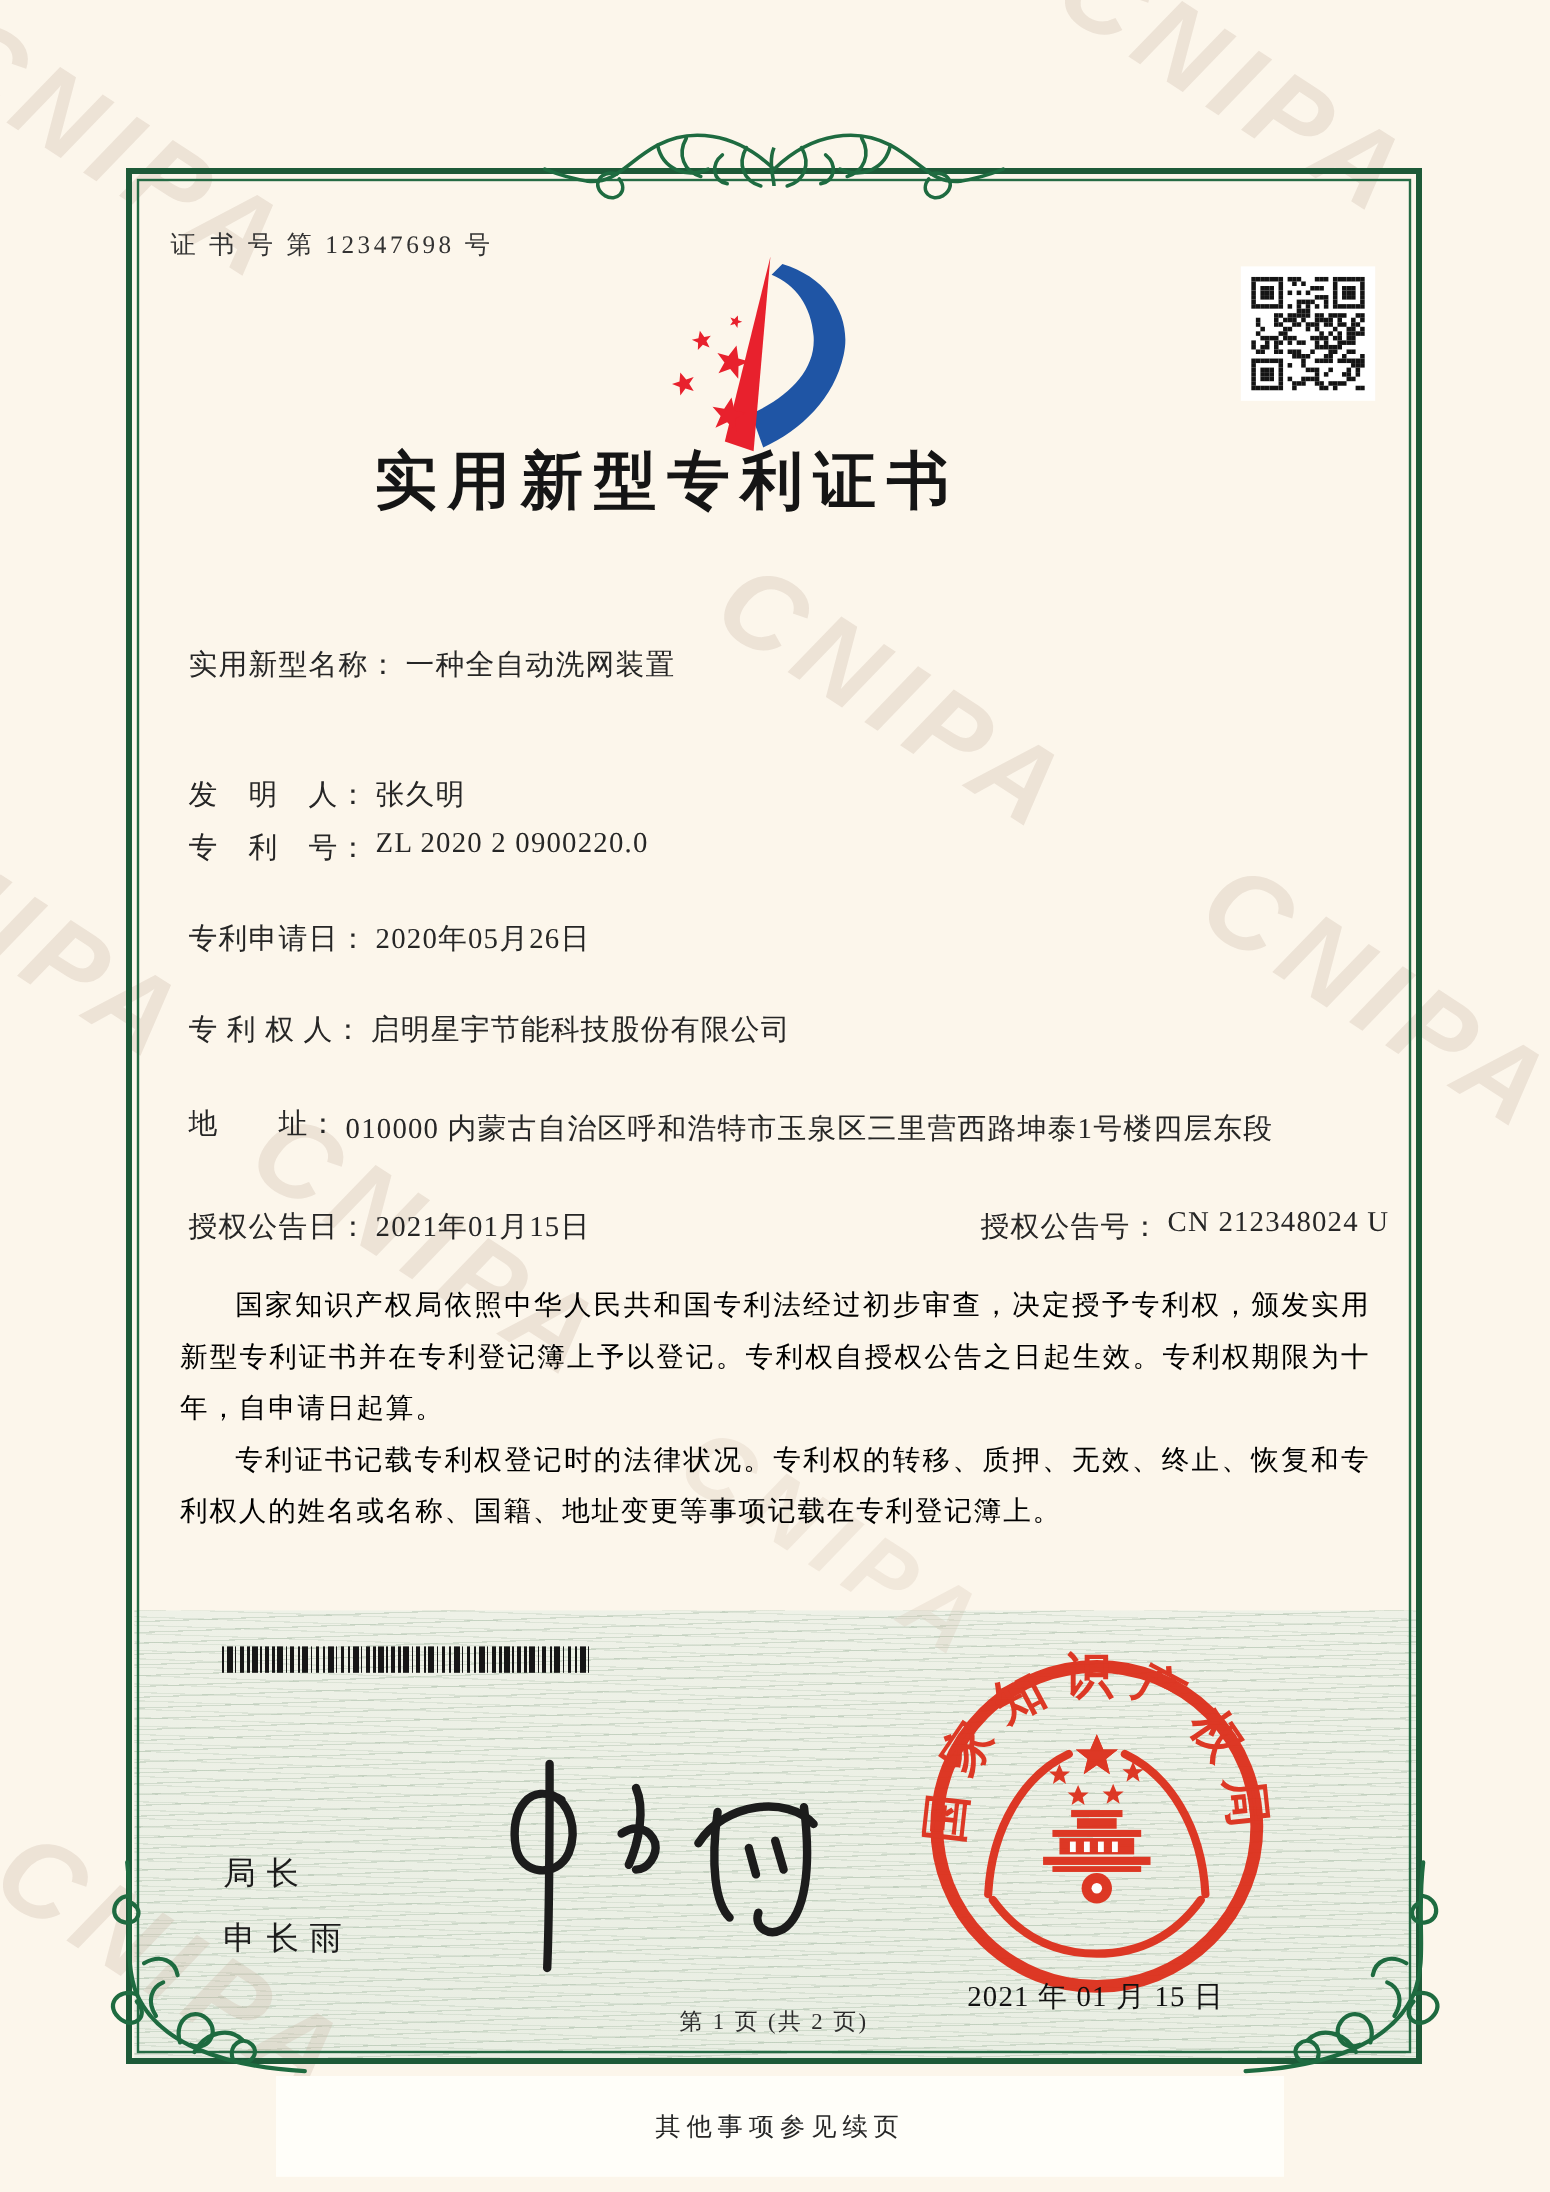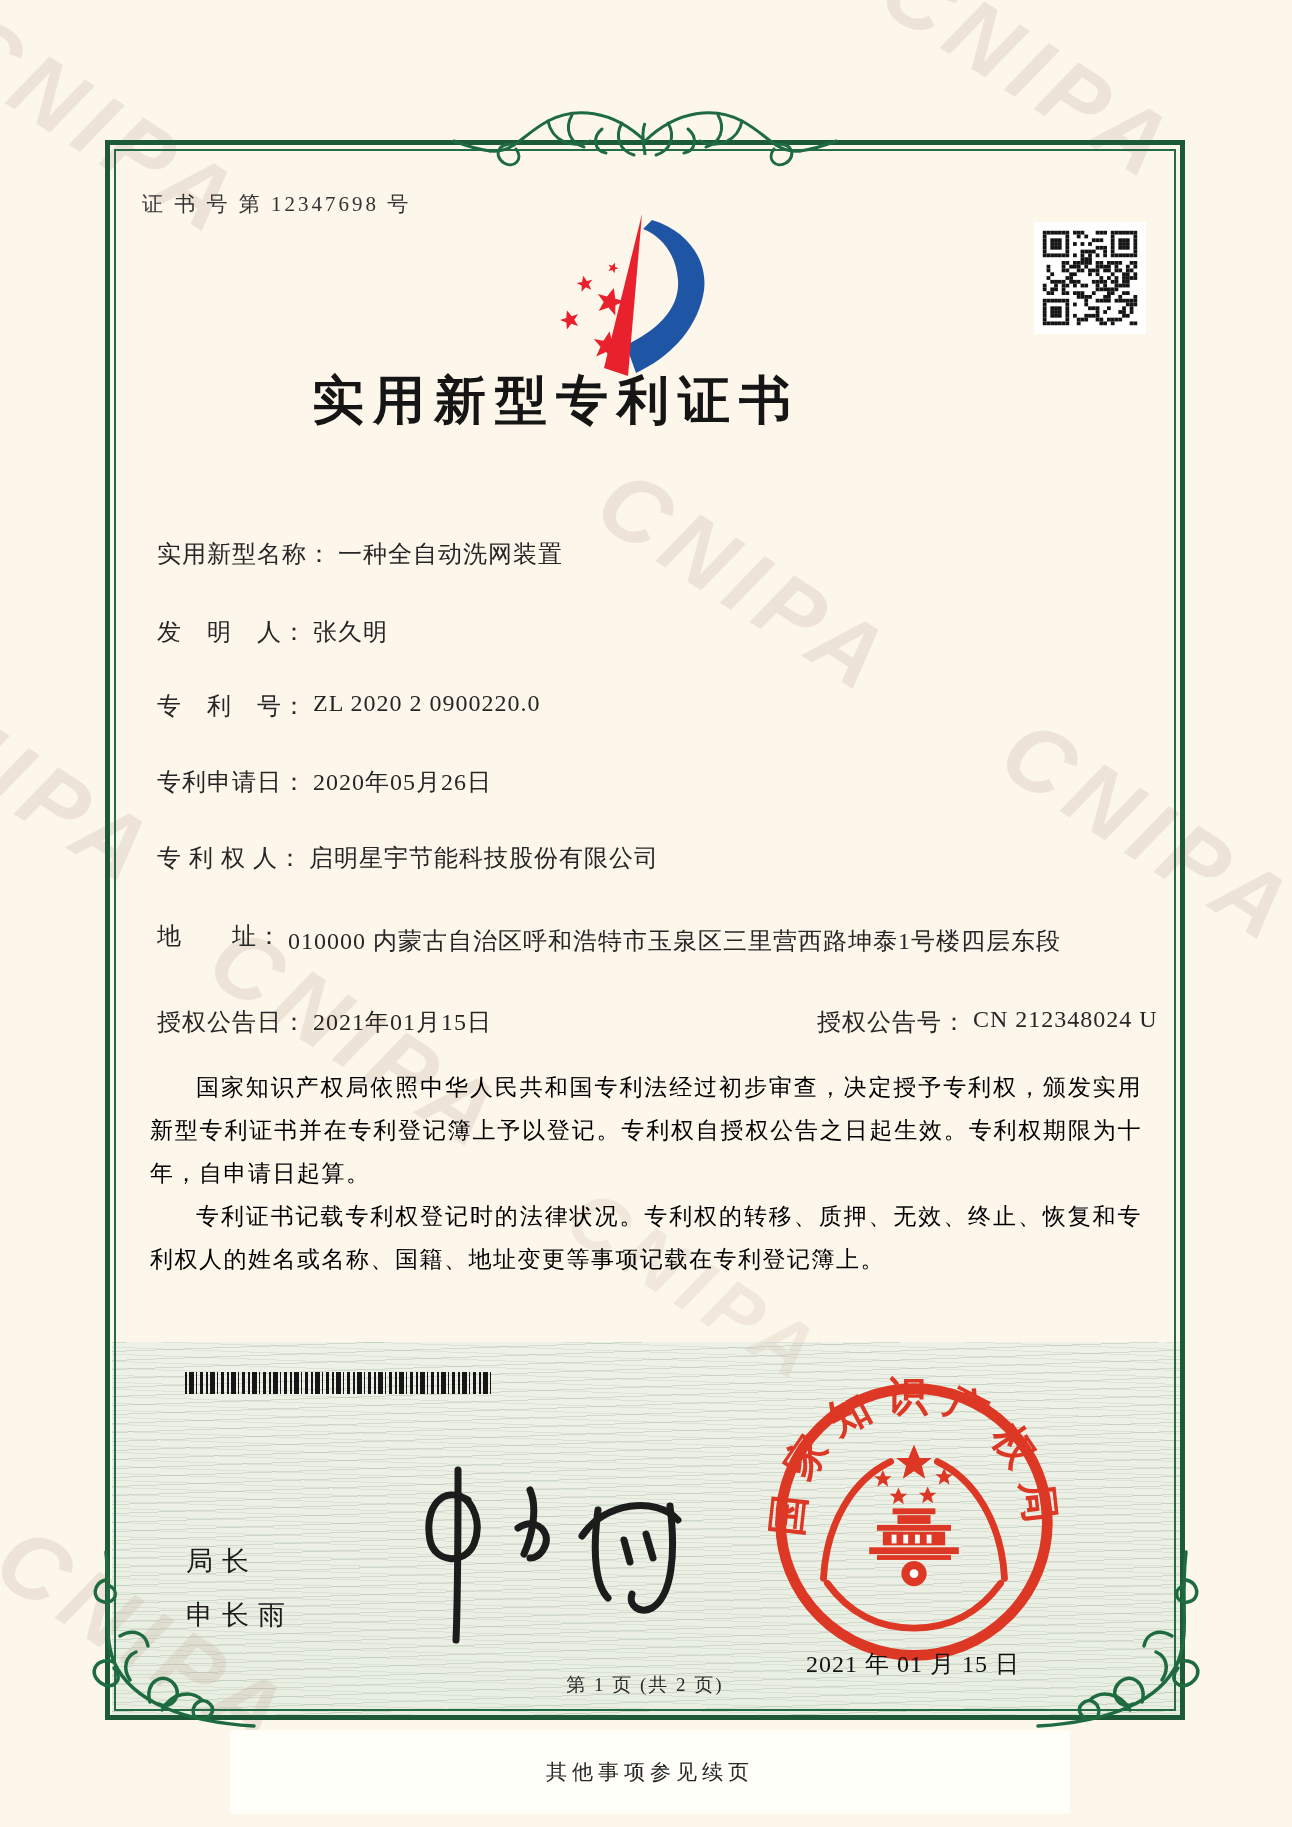--- a/index.html
+++ b/index.html
@@ -468,21 +468,21 @@
       <rect x="76" y="100" width="4" height="4" fill="#141414"></rect>
       <rect x="96" y="100" width="4" height="4" fill="#141414"></rect>
       <rect x="100" y="100" width="4" height="4" fill="#141414"></rect>
     </svg>
 
   <div class="title">实用新型专利证书</div>
 
   <div class="row" style="top:538px;">
     <span class="lab">实用新型名称：</span><span class="val">一种全自动洗网装置</span>
   </div>
-  <div class="row" style="top:616px;text-align:right;">
+  <div class="row" style="top:646px;text-align:right;">
     <span class="lab">发　明　人：</span><span class="val">张久明</span>
   </div>
   <div class="row" style="top:690px;">
     <span class="lab">专　利　号：</span><span class="val">ZL 2020 2 0900220.0</span>
   </div>
   <div class="row" style="top:766px;">
     <span class="lab">专利申请日：</span><span class="val">2020年05月26日</span>
   </div>
   <div class="row" style="top:842px;text-align:center;">
     <span class="lab">专 利 权 人：</span><span class="val">启明星宇节能科技股份有限公司</span>

